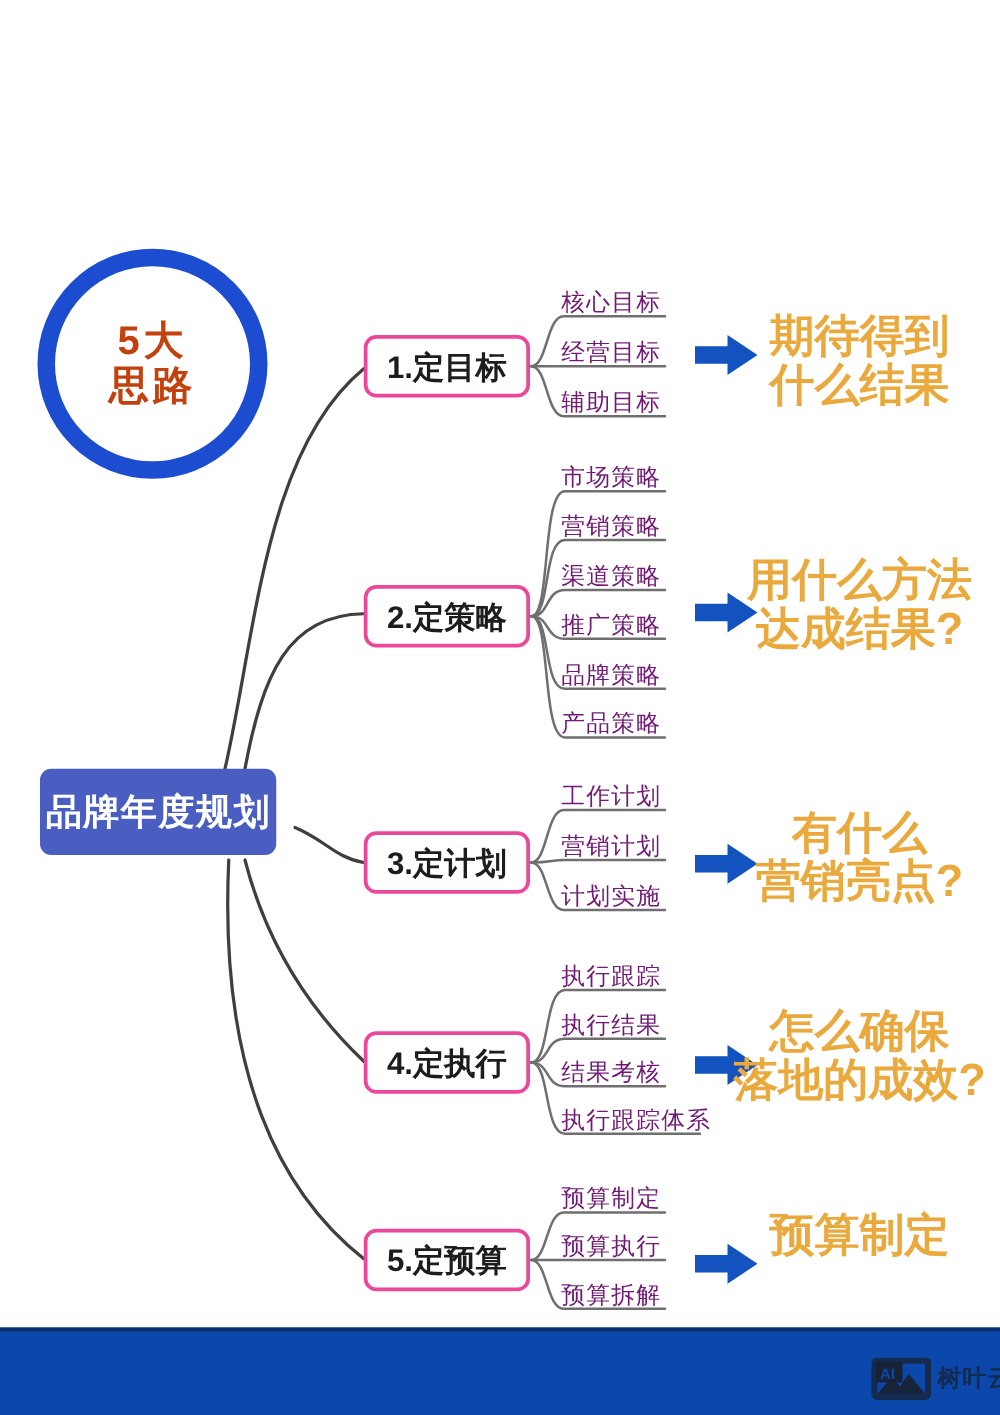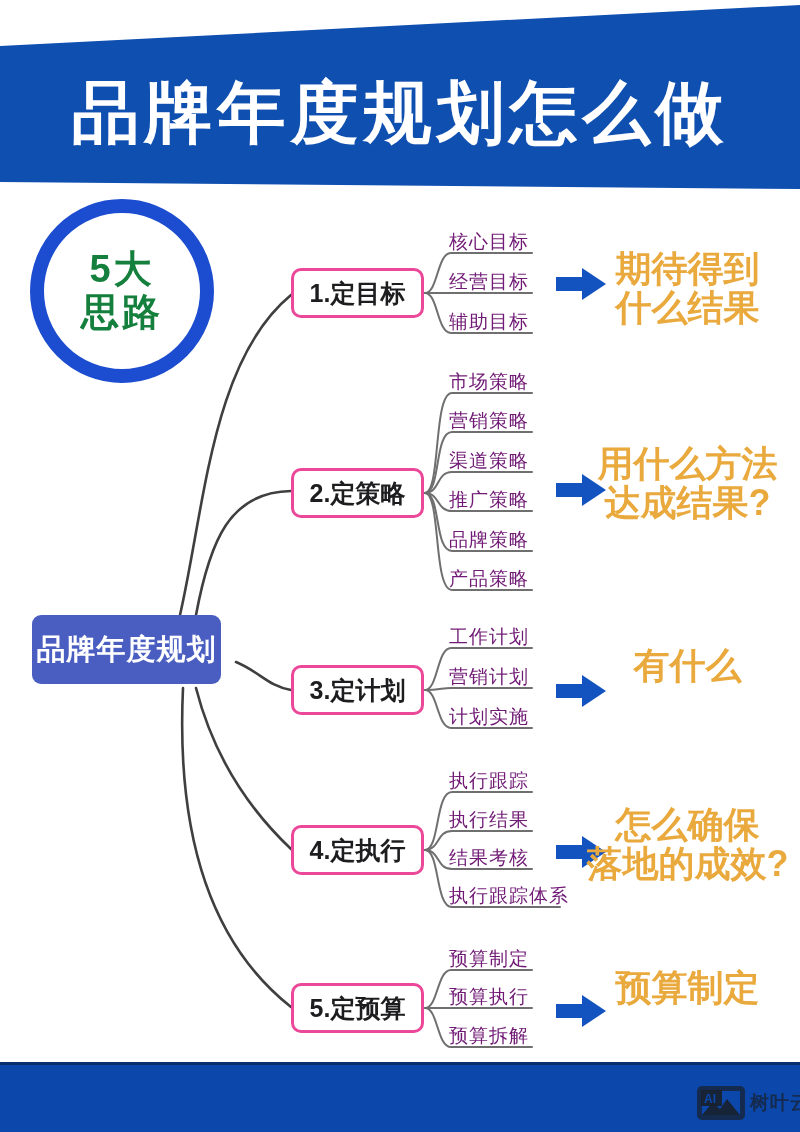--- a/index.html
+++ b/index.html
@@ -20,21 +20,21 @@
     text-align:center;color:#ffffff;font-weight:bold;
     font-size:68px;letter-spacing:5px;line-height:80px;white-space:nowrap;
   }
   
   .badge{
     position:absolute;left:30px;top:199px;width:184px;height:184px;
     background:#ffffff;border:14px solid #1c4dd0;border-radius:50%;
     display:flex;flex-direction:column;align-items:center;justify-content:center;
   }
   .badge div{
-    color:#15803d;font-size:38px;font-weight:bold;line-height:1.12;
+    color:#c2410c;font-size:32px;font-weight:bold;line-height:1.12;
     letter-spacing:3px;white-space:nowrap;
   }
   
   .root-node{
     position:absolute;left:32px;top:615px;width:189px;height:69px;
     background:#4a5ec2;border-radius:9px;
     display:flex;align-items:center;justify-content:center;
     color:#ffffff;font-size:29px;font-weight:bold;letter-spacing:1px;white-space:nowrap;
   }
   
@@ -70,23 +70,20 @@
   .wm-text{
     margin-left:5px;color:rgba(24,32,42,0.72);
     font-size:19px;font-weight:bold;letter-spacing:1px;white-space:nowrap;
   }
 </style>
 </head>
 <body>
 
 <div class="stage">
 
-  <div class="banner">
-    <div class="banner-title">品牌年度规划怎么做</div>
-  </div>
 
   <svg class="wires" width="800" height="1132" viewBox="0 0 800 1132" aria-hidden="true">
 
     <path class="main" d="M180 615 C205 505 212 360 291 295"></path>
     <path class="main" d="M196 615 C210 540 230 492 291 491"></path>
     <path class="main" d="M236 662 C260 672 268 686 291 690"></path>
     <path class="main" d="M196 688 C215 762 252 812 291 849"></path>
     <path class="main" d="M183 688 C175 860 225 955 291 1007"></path>
 
     <path class="fan" d="M425 293 C438 293 437 253 451 253 H532"></path>
@@ -170,20 +167,21 @@
   <div class="q" style="top:249px">
     <div>期待得到</div>
     <div>什么结果</div>
   </div>
   <div class="q" style="top:444px">
     <div>用什么方法</div>
     <div>达成结果?</div>
   </div>
   <div class="q" style="top:646px">
     <div>有什么</div>
+    <div>营销亮点?</div>
   </div>
   <div class="q" style="top:805px">
     <div>怎么确保</div>
     <div>落地的成效?</div>
   </div>
   <div class="q" style="top:968px">
     <div>预算制定</div>
   </div>
 
   <div class="footer"></div>

